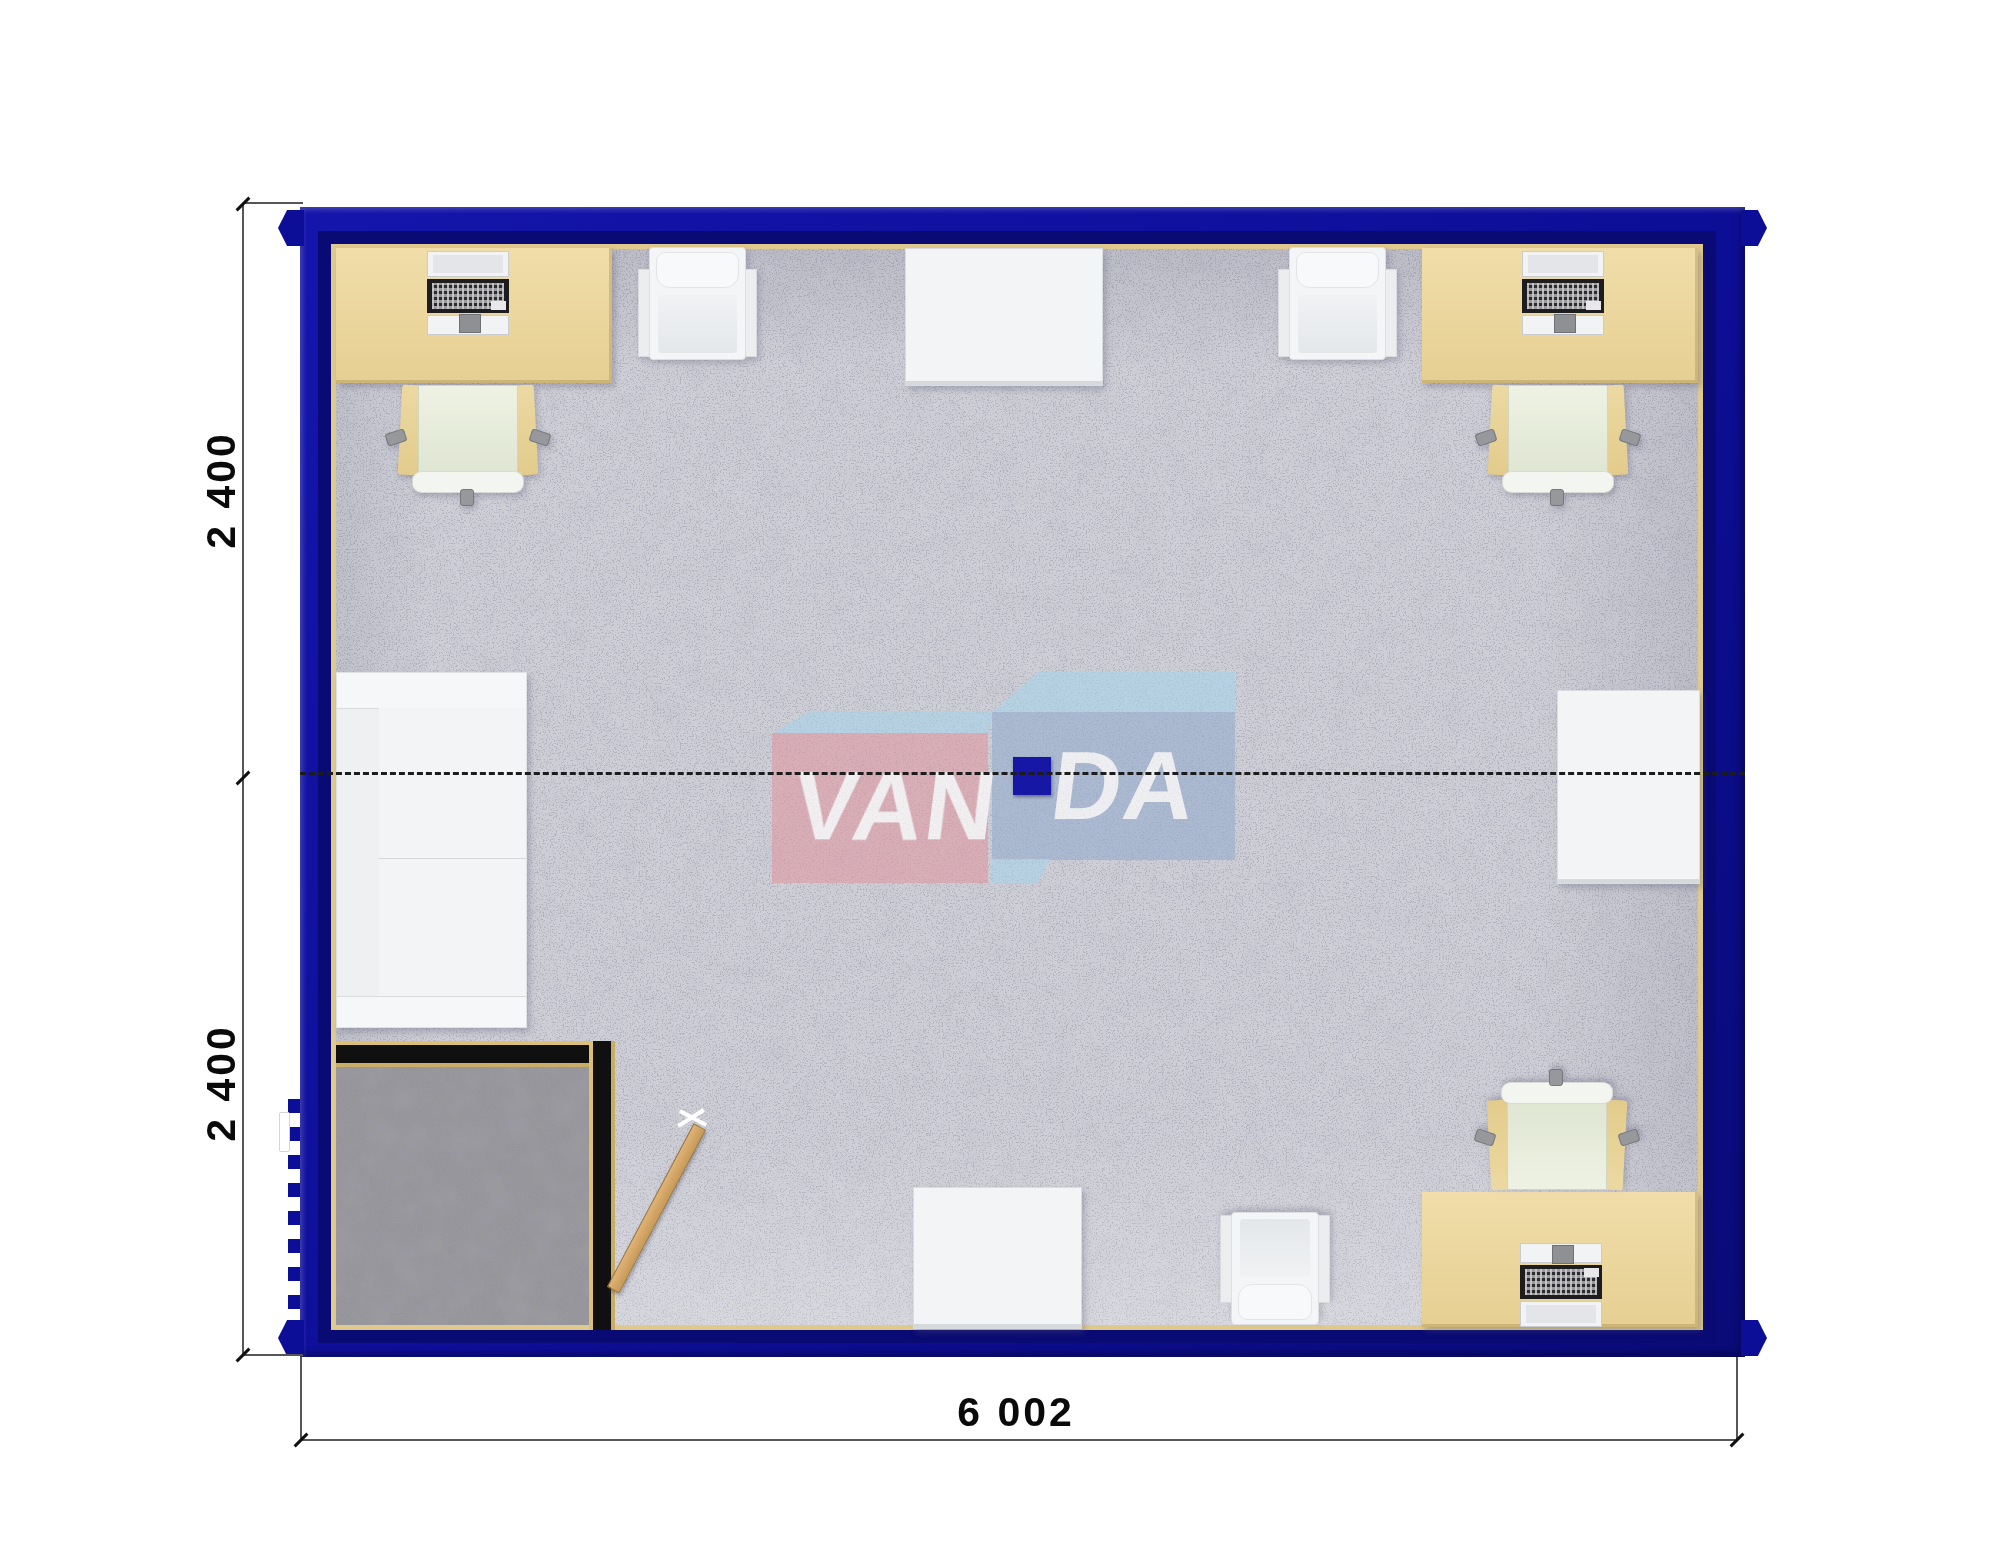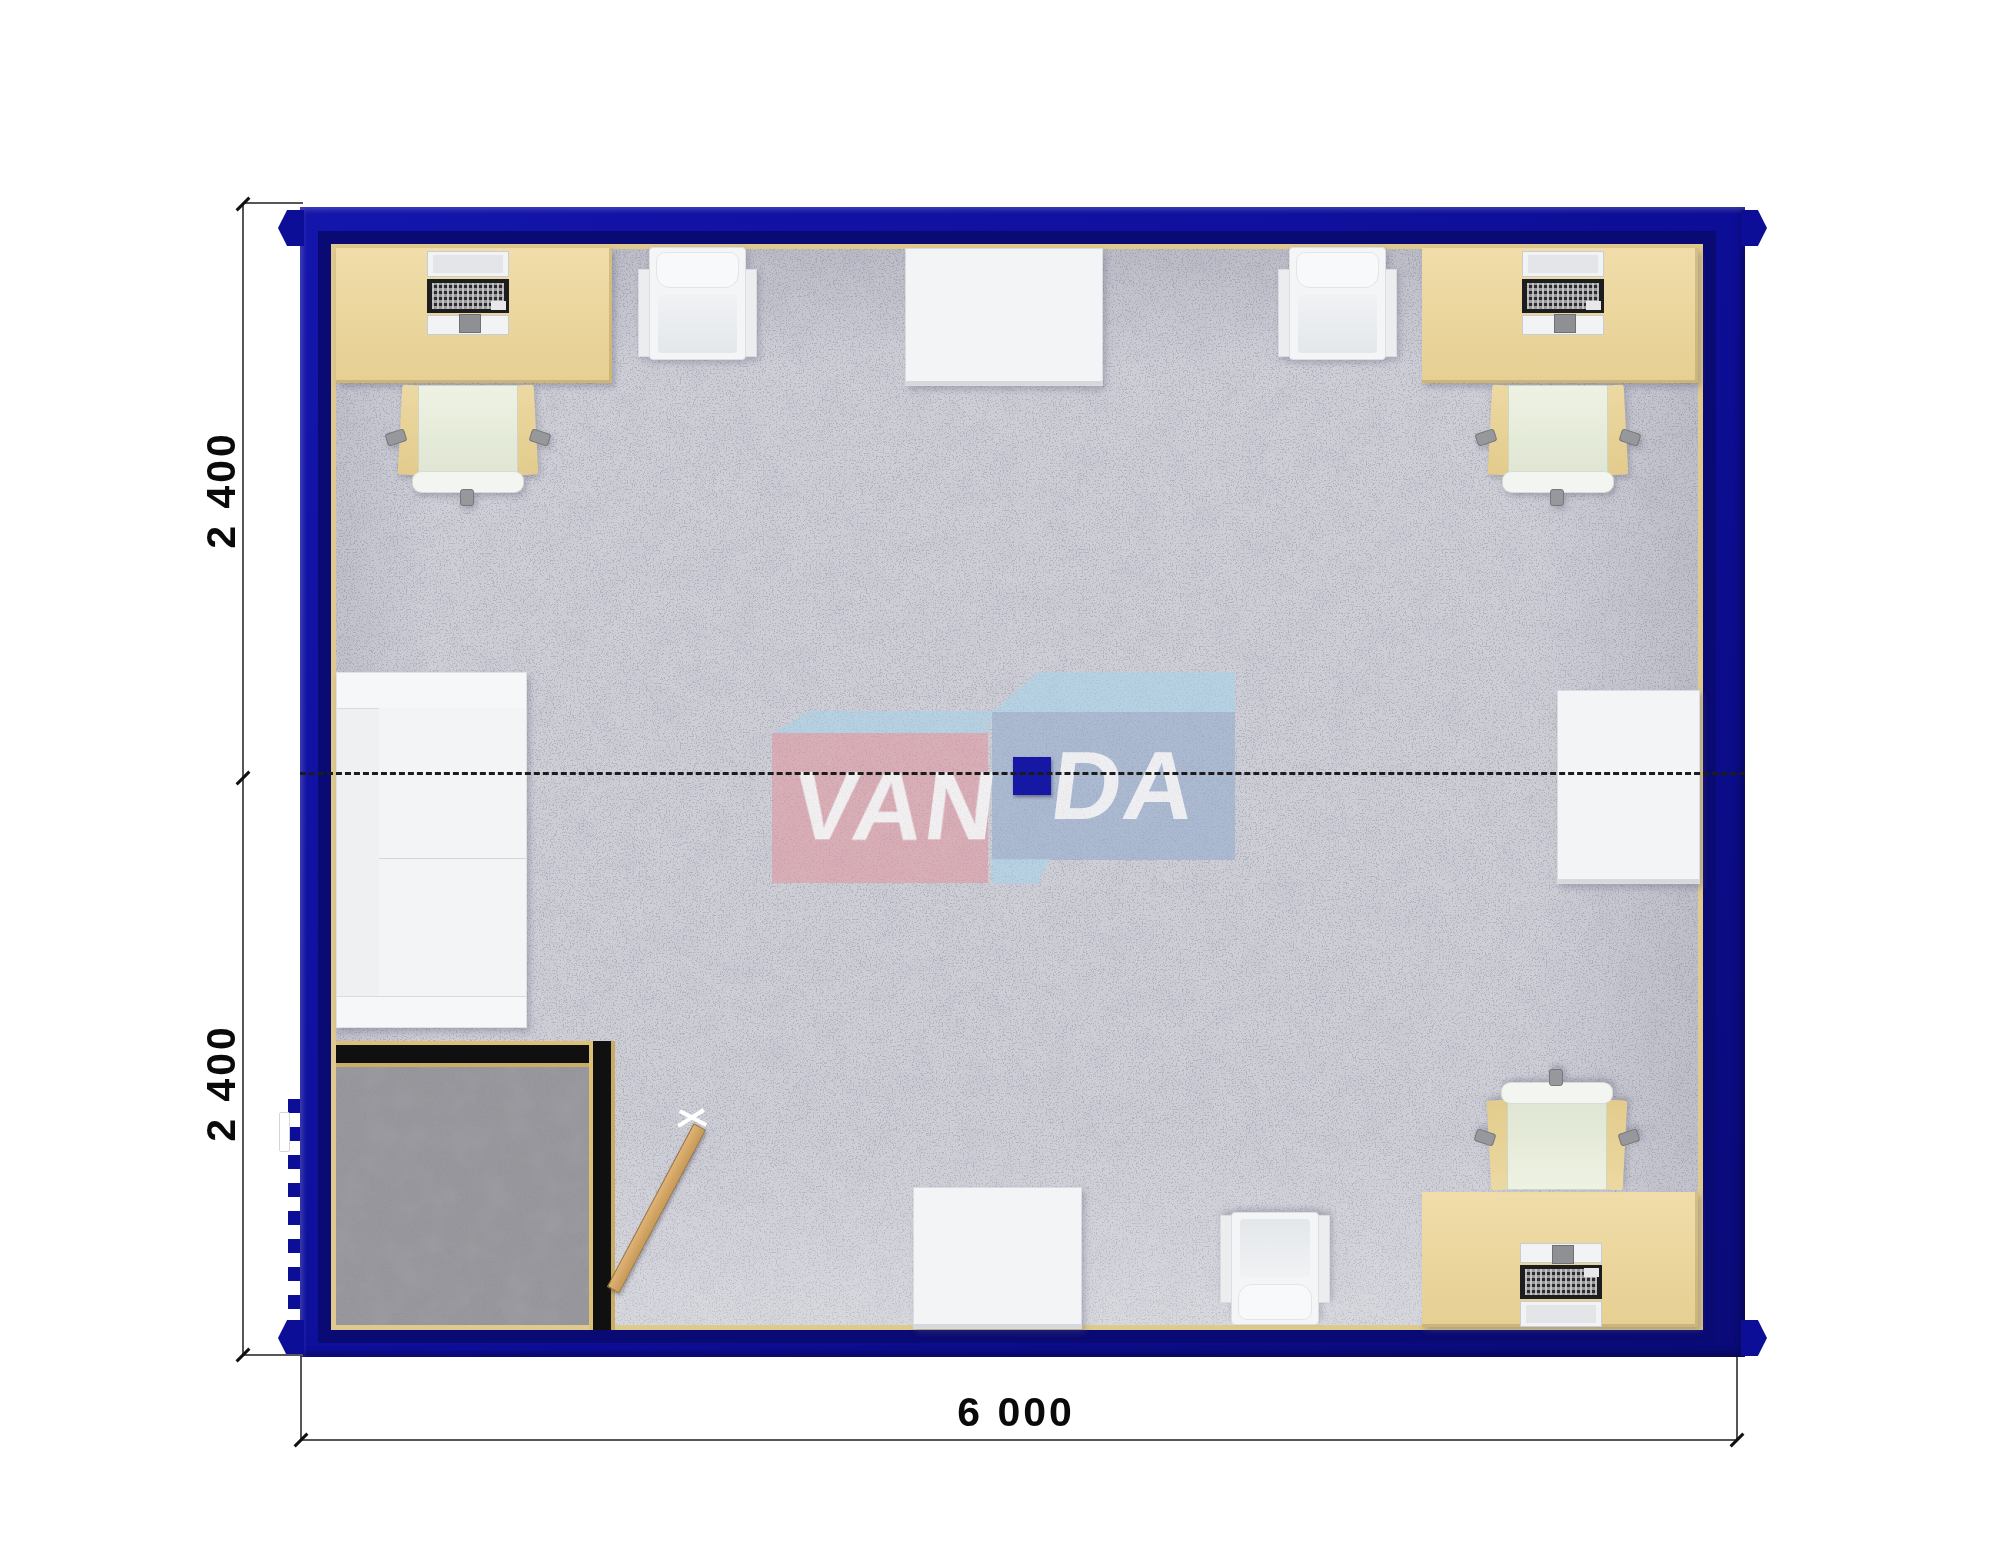--- a/index.html
+++ b/index.html
@@ -284,15 +284,15 @@
   <div class="dimline" style="left:301px;top:1439px;width:1437px;height:2px;"></div>
 
   <div class="tick" style="left:243px;top:204px;"></div>
   <div class="tick" style="left:243px;top:778px;"></div>
   <div class="tick" style="left:243px;top:1355px;"></div>
   <div class="tick" style="left:301px;top:1440px;"></div>
   <div class="tick" style="left:1737px;top:1440px;"></div>
 
   <div class="dim-label rot" style="left:221px;top:490px;">2 400</div>
   <div class="dim-label rot" style="left:221px;top:1083px;">2 400</div>
-  <div class="dim-label ctr" style="left:1016px;top:1412px;">6 000</div>
+  <div class="dim-label ctr" style="left:1016px;top:1412px;">6 002</div>
 
 </div>
 
 </body></html>

